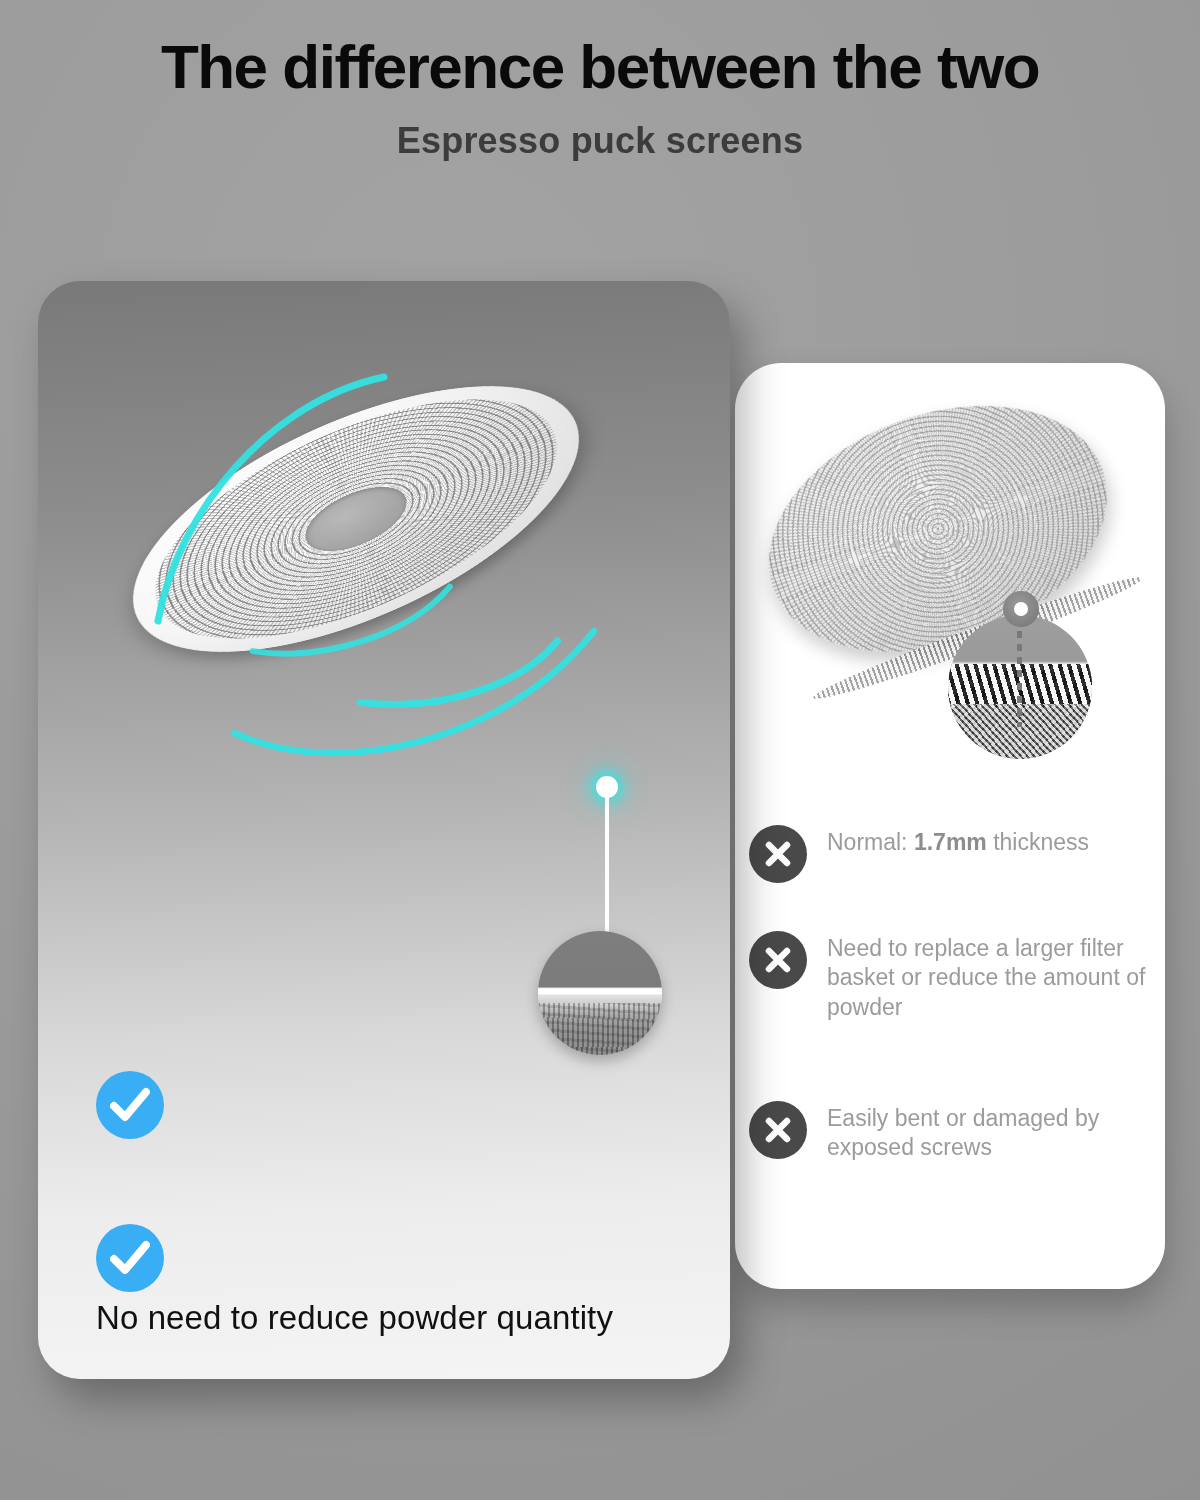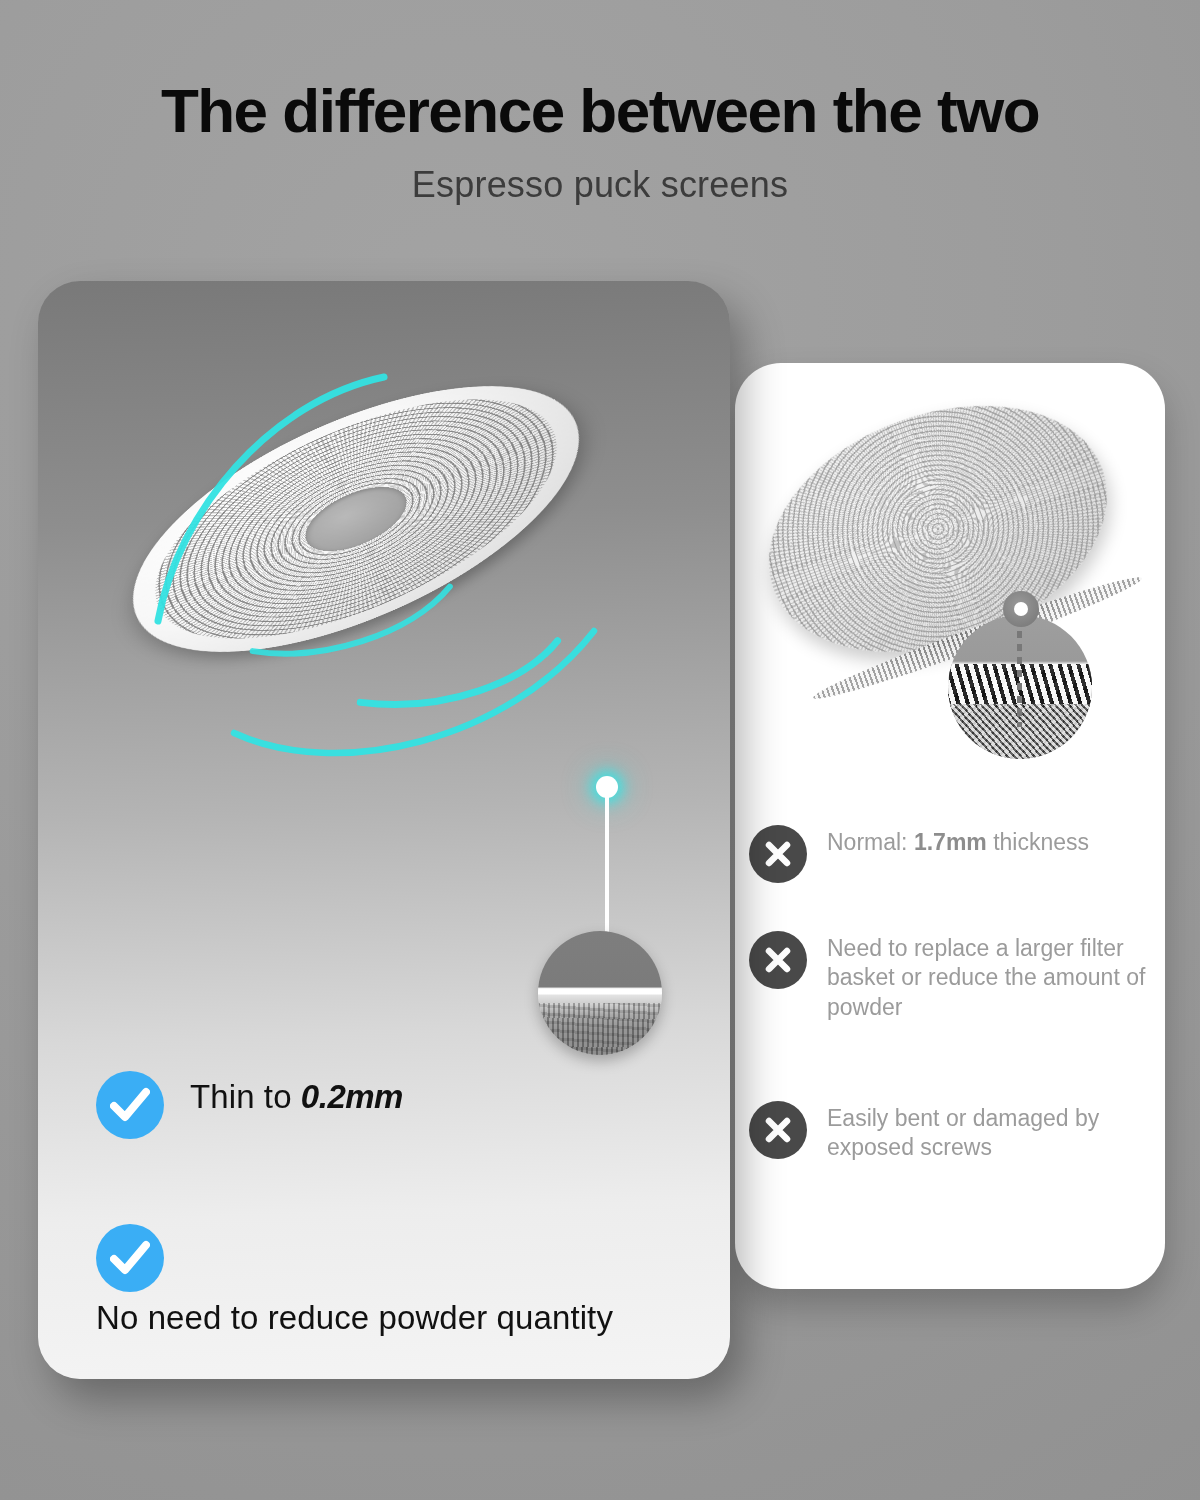--- a/index.html
+++ b/index.html
@@ -13,33 +13,33 @@
 
   body {
     background: radial-gradient(ellipse 130% 110% at 38% 22%, #a3a3a3 0%, #9c9c9c 40%, #949494 72%, #8e8e8e 100%);
     position:relative;
   }
 
   
   #header { position:absolute; top:0; left:0; width:1200px; text-align:center; }
 
   #page-title {
-    margin-top:80px;
+    margin-top:36px;
     font-size:62px;
     font-weight:bold;
     color:#0a0a0a;
     letter-spacing:-1.5px;
     line-height:1.0;
     white-space:nowrap;
   }
 
   #page-subtitle {
     margin-top:22px;
     font-size:36px;
-    font-weight:400;
+    font-weight:700;
     color:#3c3c3c;
     letter-spacing:0.2px;
   }
 
   
   #compare-area { position:absolute; top:0; left:0; width:1200px; height:1500px; }
 
   .card { position:absolute; border-radius:42px; }
 
   
@@ -314,21 +314,20 @@
     </div>
 
     <div id="product-features">
 
       <div class="feat" id="feat-0">
         <span class="feat-icon-check">
           <svg width="40" height="36" viewBox="0 0 40 36">
             <path d="M4 19 L15 30 L36 5" stroke="#ffffff" stroke-width="8" stroke-linecap="round" stroke-linejoin="round" fill="none"></path>
           </svg>
         </span>
-        <span class="feat-text"><span>Thin to </span><b class="em">0.2mm</b></span>
       </div>
 
       <div class="feat" id="feat-1">
         <span class="feat-icon-check">
           <svg width="40" height="36" viewBox="0 0 40 36">
             <path d="M4 19 L15 30 L36 5" stroke="#ffffff" stroke-width="8" stroke-linecap="round" stroke-linejoin="round" fill="none"></path>
           </svg>
         </span>
         <span class="feat-text">No need to reduce powder quantity</span>
       </div>

